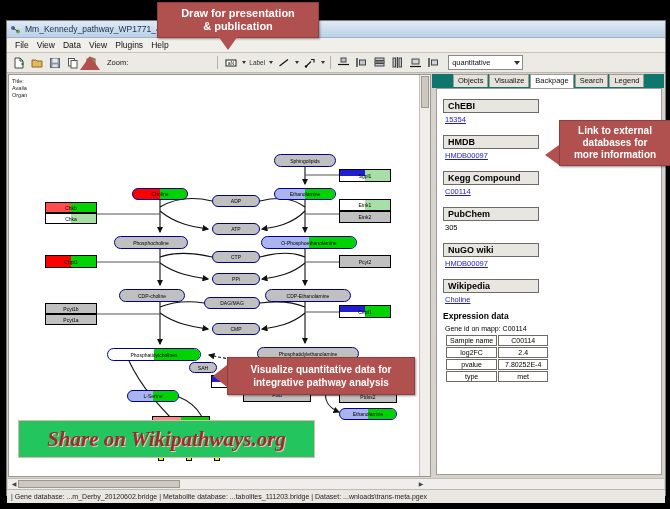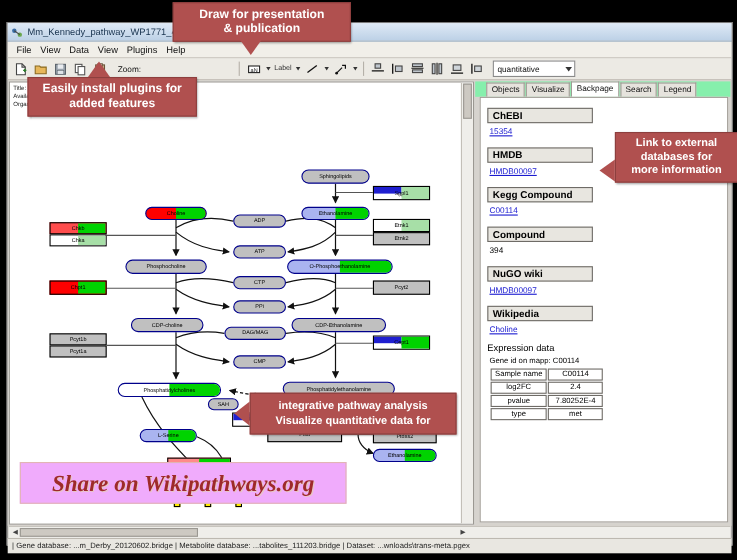--- a/index.html
+++ b/index.html
@@ -29,32 +29,32 @@
   .viscombo{width:70px;margin-left:4px;}
   .sep{width:1px;height:13px;background:#b5b1a9;margin:0 2px;}
   .minicaret{border-left:2.5px solid transparent;border-right:2.5px solid transparent;border-top:3.5px solid #333;margin-left:1px;}
   .tlabel{font-size:6.5px;color:#333;}
 
   
   .body{display:flex;height:405px;background:#d6d3ce;}
   .canvaswrap{position:relative;width:421px;background:#ffffff;border:1px solid #9b9892;margin:1px;overflow:hidden;}
   .sidebar{position:relative;flex:1;margin:1px 1px 1px 0;background:#d6d3ce;display:flex;flex-direction:column;}
 
-  .tabstrip{display:flex;align-items:center;height:14px;padding-left:10px;gap:1px;background:#86efac;}
+  .tabstrip{display:flex;align-items:flex-start;height:14px;padding-left:21px;gap:1px;background:#0f766e;}
   .tab{font-size:7.5px;color:#111;background:#e6e3dd;border:1px solid #a09c95;border-bottom:none;
        padding:1px 4px 1px 4px;line-height:10px;}
   .tab.active{background:#fff;font-weight:normal;padding-bottom:2px;}
   .tabpane{flex:1;background:#fff;border:1px solid #a09c95;margin:0 2px 2px 4px;overflow:hidden;position:relative;}
 
   .bp{padding:6px 6px 0 6px;}
   .bphdr{background:#e8e6e0;border:1px solid #6e6b66;font-size:9px;font-weight:bold;color:#000;
          padding:1px 4px;display:inline-block;min-width:96px;box-sizing:border-box;}
   .bplink{font-size:7.5px;color:#1a1ad0;text-decoration:underline;margin:2px 0 7px 2px;display:block;}
   .bptext{font-size:7.5px;color:#000;margin:2px 0 7px 2px;display:block;}
-  .bptitle{font-size:8.5px;font-weight:normal;color:#000;margin:3px 0 4px 0;}
+  .bptitle{font-size:8.5px;font-weight:bold;color:#000;margin:3px 0 4px 0;}
   .gid{font-size:7px;color:#000;margin:2px 0 2px 2px;}
   table.exp{border-collapse:separate;border-spacing:1px;margin-left:2px;}
   table.exp td{border:1px solid #6e6b66;background:#fff;font-size:7px;text-align:center;
                padding:1px 3px;min-width:42px;}
 
   
   .vscroll{position:absolute;right:0;top:0;width:10px;bottom:0;background:#efeeea;border-left:1px solid #c3bfb8;}
   .vthumb{position:absolute;left:1px;right:1px;top:1px;height:30px;background:#cdc9c2;border:1px solid #9b9892;}
   .hscroll{height:10px;background:#efeeea;border-top:1px solid #c3bfb8;position:relative;}
   .hthumb{position:absolute;left:10px;top:1px;height:6px;width:160px;background:#cdc9c2;border:1px solid #9b9892;}
@@ -74,21 +74,21 @@
   .lbl{position:relative;z-index:3;font-size:5px;}
   .half{position:absolute;top:0;bottom:0;}
   svg.edges{position:absolute;inset:0;}
   .handle{position:absolute;width:4px;height:4px;background:#ffec00;border:1px solid #000;z-index:6;}
 
   
   .callout{position:absolute;background:#b0504f;color:#fff;font-weight:bold;text-align:center;
            border:1px solid #8d3f3e;box-shadow:1px 1px 2px rgba(0,0,0,.4);z-index:20;}
   .callout .ct{display:block;}
   .cotail{position:absolute;width:0;height:0;z-index:20;}
-  .share{position:absolute;left:18px;top:420px;width:295px;height:36px;background:#f0abfc;border:1px solid #e2b4b4;
+  .share{position:absolute;left:18px;top:420px;width:295px;height:36px;background:#22c55e;border:1px solid #e2b4b4;
          display:flex;align-items:center;justify-content:center;z-index:19;}
   .share span{font-family:"Liberation Serif",serif;font-style:italic;font-weight:bold;font-size:21px;color:#9e2a2a;
               text-shadow:1px 1px 0 #e8c6c6;}
 </style>
 </head>
 <body>
 
 <div class="screen">
 
   <div class="window">
@@ -459,22 +459,22 @@
 
             <div class="bphdr">ChEBI</div>
             <a class="bplink">15354</a>
 
             <div class="bphdr">HMDB</div>
             <a class="bplink">HMDB00097</a>
 
             <div class="bphdr">Kegg Compound</div>
             <a class="bplink">C00114</a>
 
-            <div class="bphdr">Compound</div>
-            <span class="bptext">394</span>
+            <div class="bphdr">PubChem</div>
+            <span class="bptext">305</span>
 
             <div class="bphdr">NuGO wiki</div>
             <a class="bplink">HMDB00097</a>
 
             <div class="bphdr">Wikipedia</div>
             <a class="bplink">Choline</a>
 
             <div class="bptitle">Expression data</div>
             <div class="gid">Gene id on mapp: C00114</div>
 
@@ -513,36 +513,32 @@
       <span>| Gene database: ...m_Derby_20120602.bridge | Metabolite database: ...tabolites_111203.bridge | Dataset: ...wnloads\trans-meta.pgex</span>
     </div>
   </div>
 
   <div class="callout" style="left:157px;top:2px;width:156px;padding:4px 2px;font-size:11px;line-height:13px;">
     <span class="ct">Draw for presentation</span>
     <span class="ct">&amp; publication</span>
   </div>
   <div class="cotail" style="left:218px;top:36px;border-left:10px solid transparent;border-right:10px solid transparent;border-top:14px solid #b0504f;"></div>
 
-  <div class="callout" style="left:25px;top:70px;width:148px;padding:4px 2px;font-size:11px;line-height:13px;">
-    <span class="ct">Easily install plugins for</span>
-    <span class="ct">added features</span>
-  </div>
   <div class="cotail" style="left:80px;top:56px;border-left:10px solid transparent;border-right:10px solid transparent;border-bottom:14px solid #b0504f;"></div>
 
   <div class="callout" style="left:559px;top:120px;width:106px;padding:4px 2px;font-size:10px;line-height:12px;">
     <span class="ct">Link  to external</span>
     <span class="ct">databases  for</span>
     <span class="ct">more information</span>
   </div>
   <div class="cotail" style="left:545px;top:145px;border-top:10px solid transparent;border-bottom:10px solid transparent;border-right:14px solid #b0504f;"></div>
 
   <div class="callout" style="left:227px;top:357px;width:182px;padding:5px 2px;font-size:10px;line-height:13px;">
+    <span class="ct">Visualize quantitative data  for</span>
     <span class="ct">integrative pathway analysis</span>
-    <span class="ct">Visualize quantitative data  for</span>
   </div>
   <div class="cotail" style="left:213px;top:365px;border-top:11px solid transparent;border-bottom:11px solid transparent;border-right:14px solid #b0504f;"></div>
 
   <div class="share">
     <span>Share on Wikipathways.org</span>
   </div>
 
 </div>
 
 </body></html>

